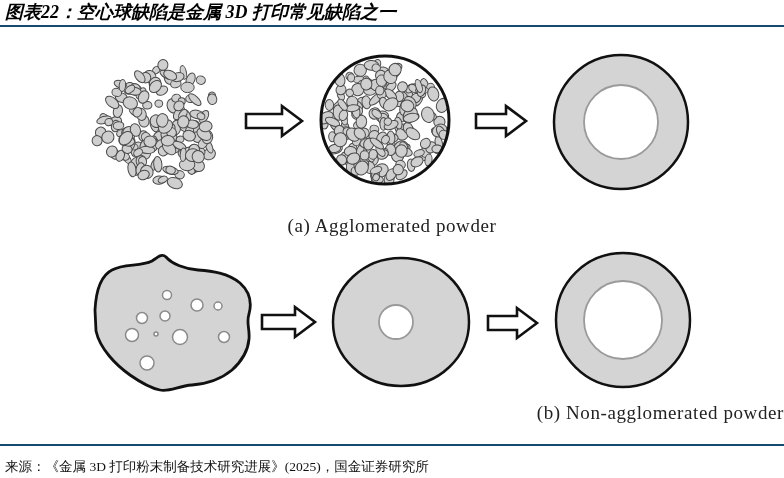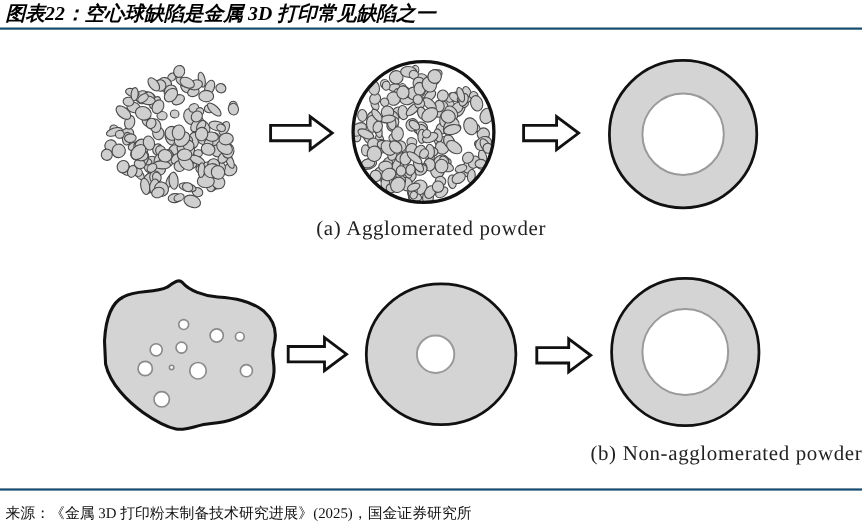--- a/index.html
+++ b/index.html
@@ -32,21 +32,21 @@
   .pore        { fill: #ffffff; stroke: #8a8a8a; stroke-width: 1.5; }
   .arrow       { fill: #ffffff; stroke: #111; stroke-width: 2.6; stroke-linejoin: miter; }
   .blob        { fill: var(--fill, #d4d4d4); stroke: #111; stroke-width: 2.8; stroke-linejoin: round; }
 
   
   .caption {
     position: absolute; left: 0; width: 784px; text-align: center;
     font-size: 19px; letter-spacing: 0.6px; color: #222; z-index: 2;
     font-family: "Liberation Serif", "DejaVu Serif", serif;
   }
-  .cap-a { top: 198px; }
+  .cap-a { top: 215px; }
   .cap-b { top: 402px; text-align: right; }
 
   
   .fig-footer {
     position: absolute; top: 444px; left: 0; right: 0; bottom: 0;
     border-top: 2px solid var(--accent, #164a6e); background: #fff; z-index: 3;
   }
   .source {
     padding: 12px 0 0 5px; font-size: 13.5px; color: #111; white-space: nowrap;
     font-family: "Liberation Serif", "DejaVu Serif", serif;

